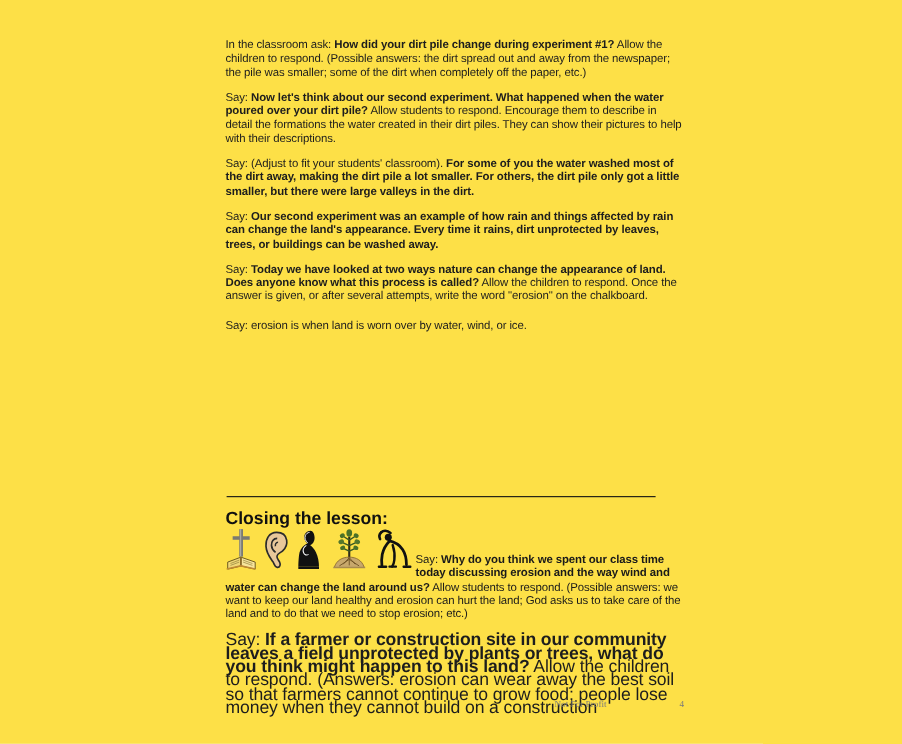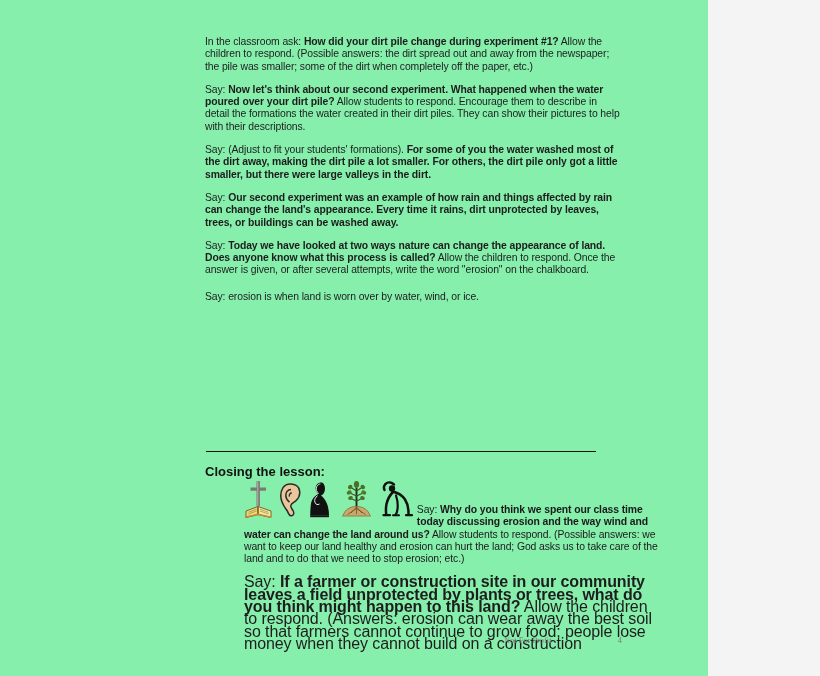--- a/index.html
+++ b/index.html
@@ -9,23 +9,23 @@
   body {
     width: 820px;
     height: 676px;
     background: #f4f4f4;
     font-family: "Liberation Sans", sans-serif;
     color: #1a1a1a;
     overflow: hidden;
   }
   .page {
     position: relative;
-    width: 708px;
+    width: 820px;
     height: 676px;
-    background: #86efac;
+    background: #fde047;
     text-decoration: underline;
   }
   .content {
     position: absolute;
     left: 205px;
     top: 36px;
     width: 417px;
   }
   .para {
     font-size: 10.4px;
@@ -46,31 +46,30 @@
     left: 206px;
     top: 451px;
     width: 390px;
     height: 0;
     border-top: 1.6px solid #111;
   }
   .closing-heading {
     position: absolute;
     left: 205px;
     top: 466px;
-    font-size: 13px;
+    font-size: 16px;
     font-weight: bold;
     line-height: 12px;
     color: #111;
   }
   .closing-block {
     position: absolute;
     left: 205px;
     top: 478px;
     width: 417px;
-    margin-left: 39px;
   }
   .icon-row {
     display: block;
     float: left;
     margin: 0 2px 0 0;
     height: 40px;
   }
   .icon {
     display: inline-block;
     vertical-align: bottom;
@@ -115,21 +114,21 @@
 <div class="page">
 
   <div class="content">
 
     <p class="para"><span>In the classroom ask: </span><b>How did your dirt pile change during experiment #1?</b><span>  Allow the children to respond. (Possible answers: the dirt spread out and away from the newspaper; the pile was smaller; some of the dirt when completely off the paper, etc.)</span></p>
 
 
 
     <p class="para"><span>Say: </span><b>Now let's think about our second experiment.  What happened when the water poured over your dirt pile?</b><span>  Allow students to respond.  Encourage them to describe in detail the formations the water created in their dirt piles.  They can show their pictures to help with their descriptions.</span></p>
 
-    <p class="para"><span>Say: (Adjust to fit your students' formations).  </span><b>For some of you the water washed most of the dirt away, making the dirt pile a lot smaller.  For others, the dirt pile only got a little smaller, but there were large valleys in the dirt.</b><span></span></p>
+    <p class="para"><span>Say: (Adjust to fit your students' classroom).  </span><b>For some of you the water washed most of the dirt away, making the dirt pile a lot smaller.  For others, the dirt pile only got a little smaller, but there were large valleys in the dirt.</b><span></span></p>
 
 
     <p class="para"><span>Say: </span><b>Our second experiment was an example of how rain and things affected by rain can change the land's appearance. Every time it rains, dirt unprotected by leaves, trees, or buildings can be washed away.</b><span></span></p>
 
     <p class="para tight"><span>Say: </span><b>Today we have looked at two ways nature can change the appearance of land.  Does anyone know what this process is called?</b><span>  Allow the children to respond. Once the answer is given, or after several attempts, write the word "erosion" on the chalkboard.</span></p>
 
     <p class="para"><span>Say: erosion is when land is worn over by water, wind, or ice.</span></p>
 
   </div>
 

